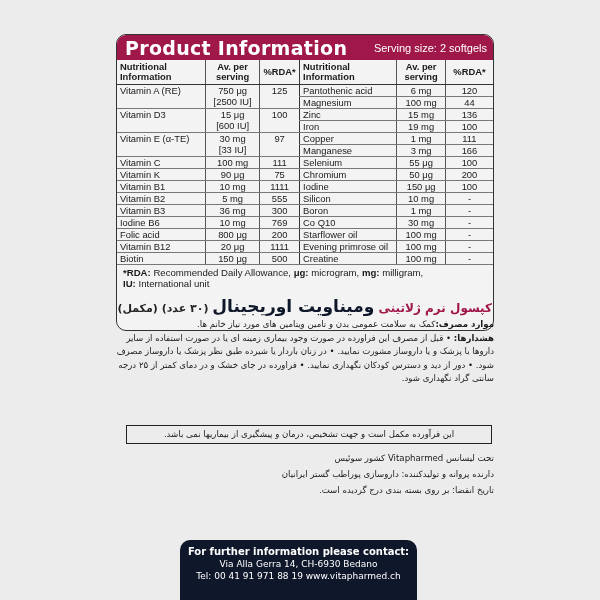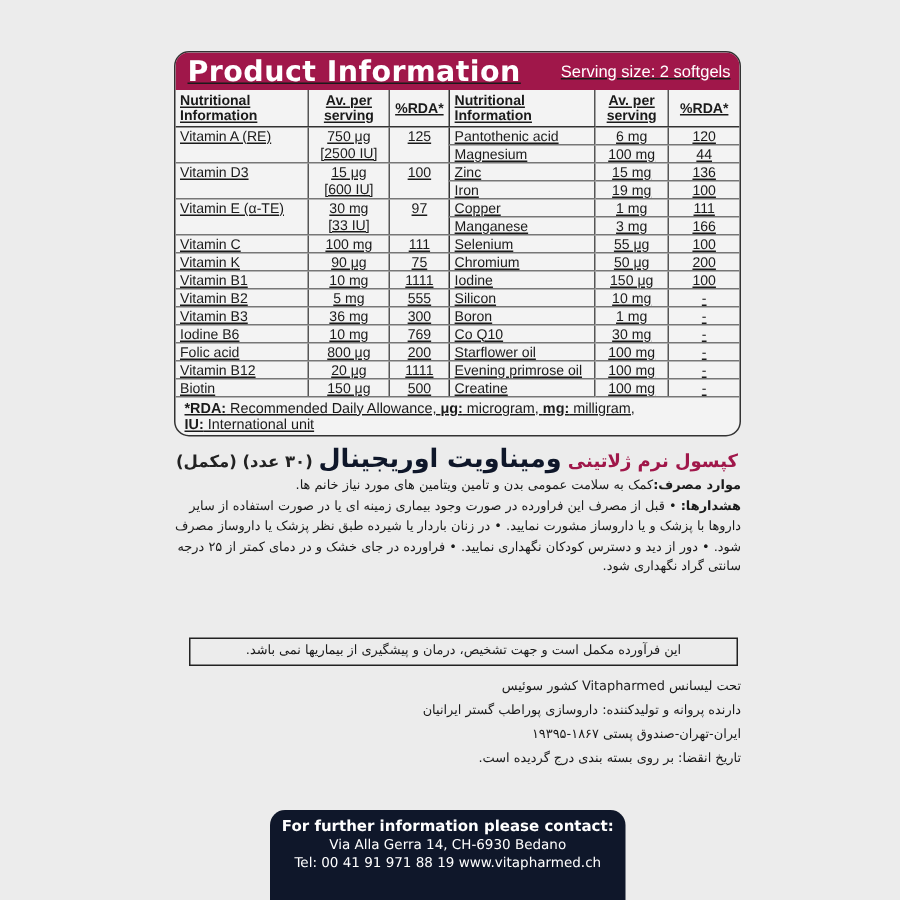--- a/index.html
+++ b/index.html
@@ -6,26 +6,25 @@
   html, body { width: 600px; height: 600px; overflow: hidden; }
   body {
     background: #ececec;
     font-family: "Liberation Sans", "DejaVu Sans", sans-serif;
     color: #1a1a1a;
     position: relative;
   }
   .panel {
     position: absolute;
     left: 116px; top: 34px;
-    width: 378px; height: 257px;
+    width: 378px; height: 297px;
     border: 1.5px solid #333;
     border-radius: 10px;
     background: #f3f3f3;
     overflow: hidden;
-    text-decoration: underline;
   }
   .panel-header {
     height: 25px;
     background: #a0174a;
     color: #fff;
     display: flex;
     align-items: center;
     justify-content: space-between;
     padding: 0 6px 0 8px;
   }
@@ -275,21 +274,20 @@
 <div class="fa" style="top:318px;">
   <div><b>موارد مصرف:</b><span>کمک به سلامت عمومی بدن و تامین ویتامین های مورد نیاز خانم ها.</span></div>
   <div><b>هشدارها:</b><span> • قبل از مصرف این فراورده در صورت وجود بیماری زمینه ای یا در صورت استفاده از سایر داروها با پزشک و یا داروساز مشورت نمایید. • در زنان باردار یا شیرده طبق نظر پزشک یا داروساز مصرف شود. • دور از دید و دسترس کودکان نگهداری نمایید. • فراورده در جای خشک و در دمای کمتر از ۲۵ درجه سانتی گراد نگهداری شود.</span></div>
 </div>
 
 <div class="box">این فرآورده مکمل است و جهت تشخیص، درمان و پیشگیری از بیماریها نمی باشد.</div>
 
 <div class="fa" style="top:450px; line-height:16px;">
   <div>تحت لیسانس Vitapharmed کشور سوئیس</div>
   <div>دارنده پروانه و تولیدکننده: داروسازی پوراطب گستر ایرانیان</div>
-  <div>ایران-تهران-صندوق پستی ۱۸۶۷-۱۹۳۹۵</div>
   <div>تاریخ انقضا: بر روی بسته بندی درج گردیده است.</div>
 </div>
 
 <div class="contact">
   <div class="h">For further information please contact:</div>
   <div class="l">Via Alla Gerra 14,  CH-6930 Bedano</div>
   <div class="l">Tel: 00 41 91 971 88 19    www.vitapharmed.ch</div>
 </div>
 
 </body></html>

